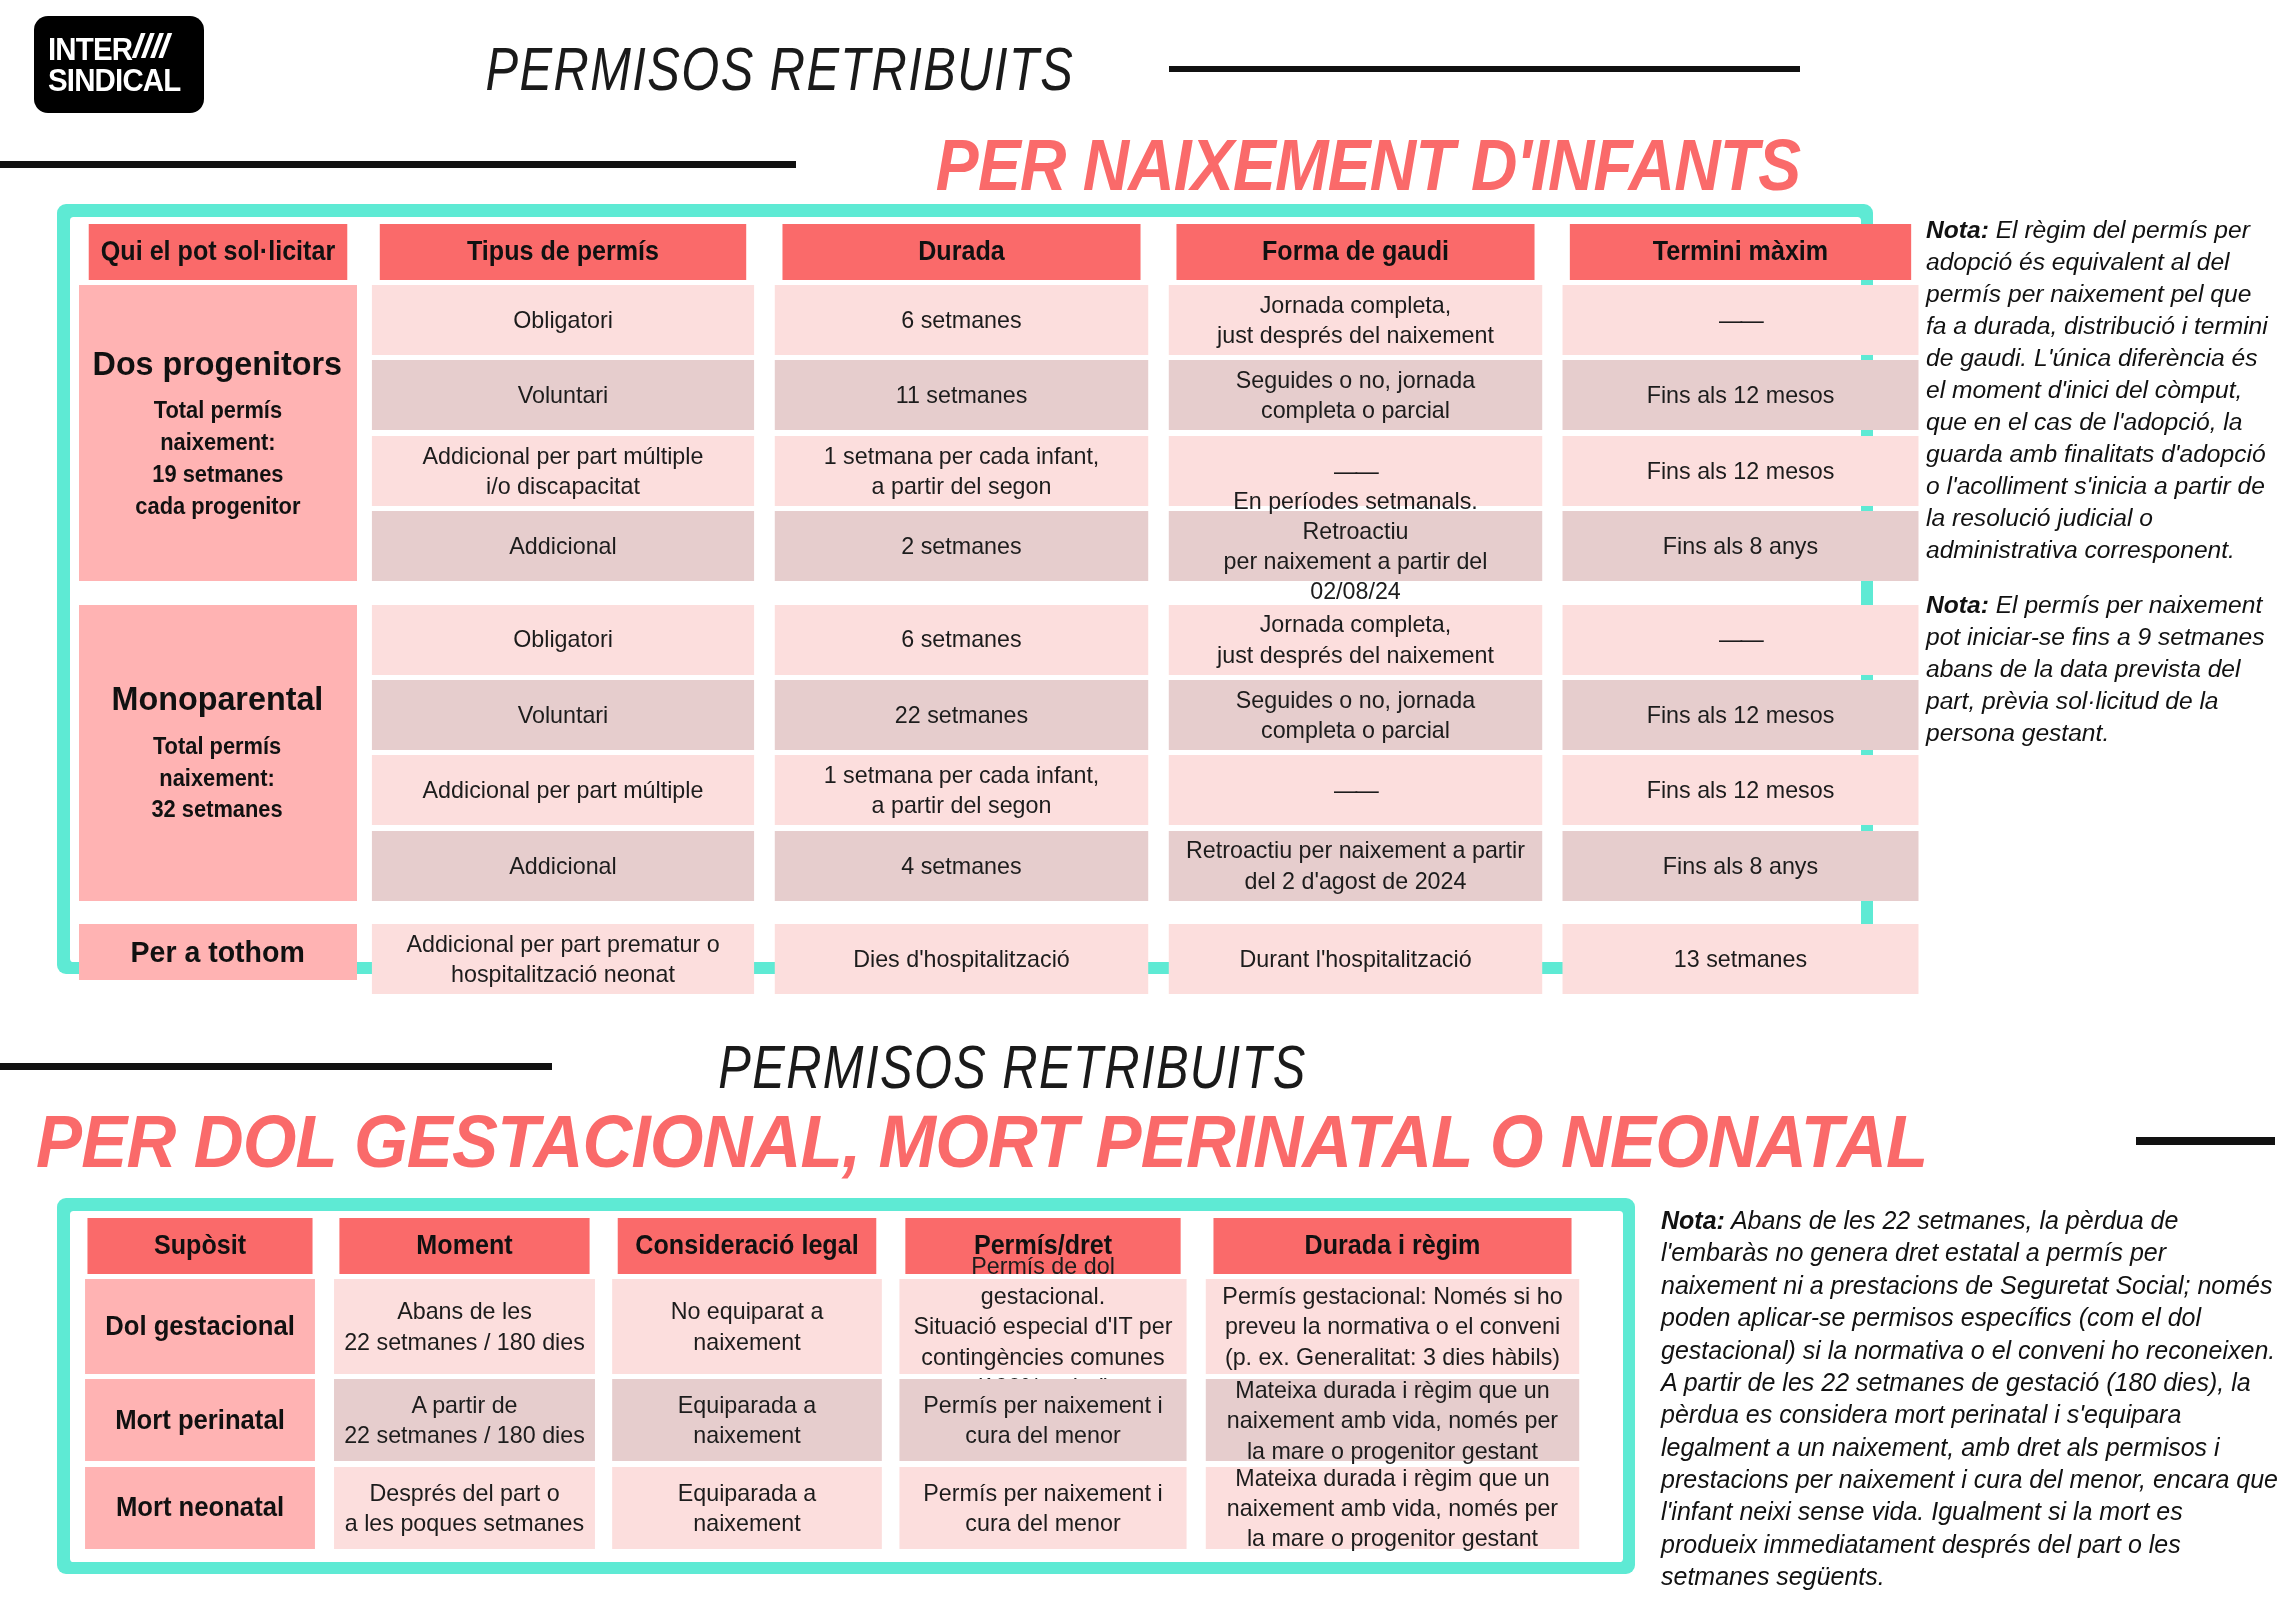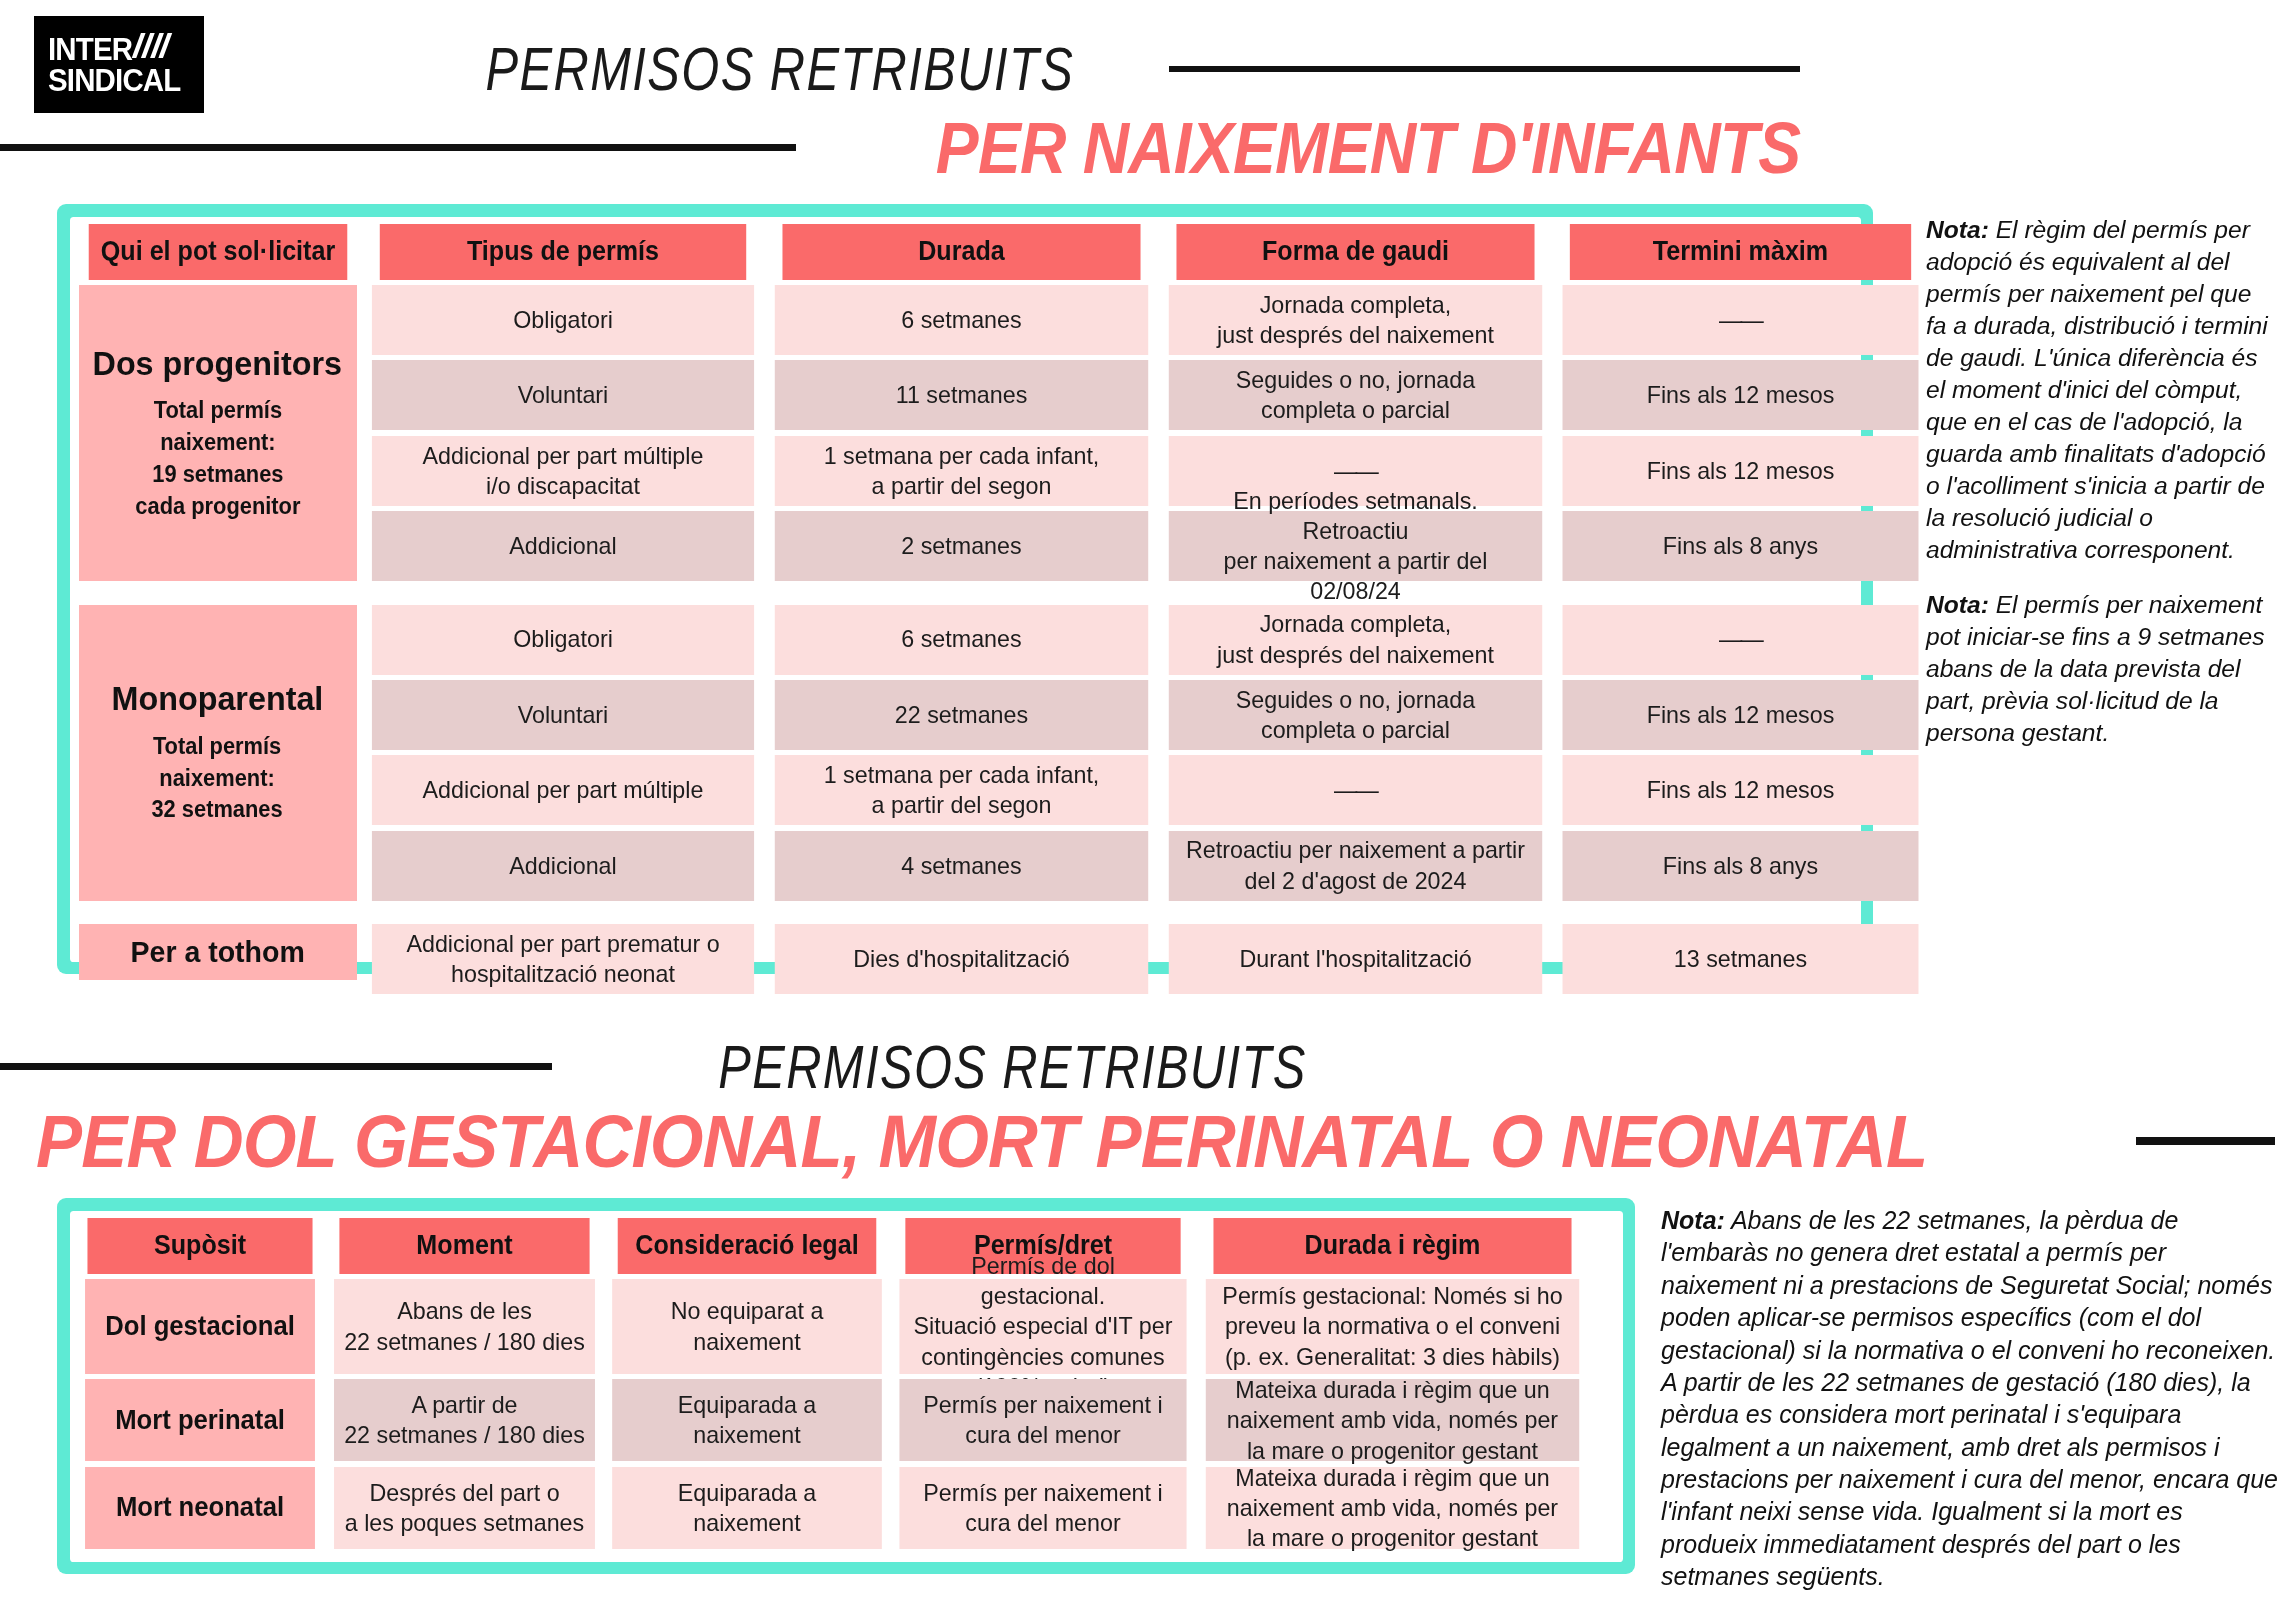--- a/index.html
+++ b/index.html
@@ -30,20 +30,21 @@
     width: 170px;
     height: 97px;
     background: #000000;
     color: #ffffff;
     display: flex;
     flex-direction: column;
     align-items: flex-start;
     justify-content: center;
     padding-left: 14.3px;
     box-sizing: border-box;
+    border-radius: 14px;
   }
   .logo-line1 {
     font-family: "Liberation Sans Narrow", "Liberation Sans", sans-serif;
     font-weight: bold;
     font-size: 32px;
     letter-spacing: -0.9px;
     line-height: 0.95;
     transform: scaleX(0.92);
     transform-origin: left center;
     display: flex;
@@ -106,21 +107,21 @@
   }
   .kicker-rule-right {
     flex: 1 1 auto;
     height: 6.3px;
     background: #111111;
     margin-left: 21.5px;
   }
 
   .headline-row {
     position: absolute;
-    top: 97px;
+    top: 114px;
     left: 0;
     width: 1800px;
     display: flex;
     align-items: center;
   }
   .headline-rule-left {
     flex: 1 1 auto;
     height: 6.3px;
     background: #111111;
     margin-right: 21.5px;

